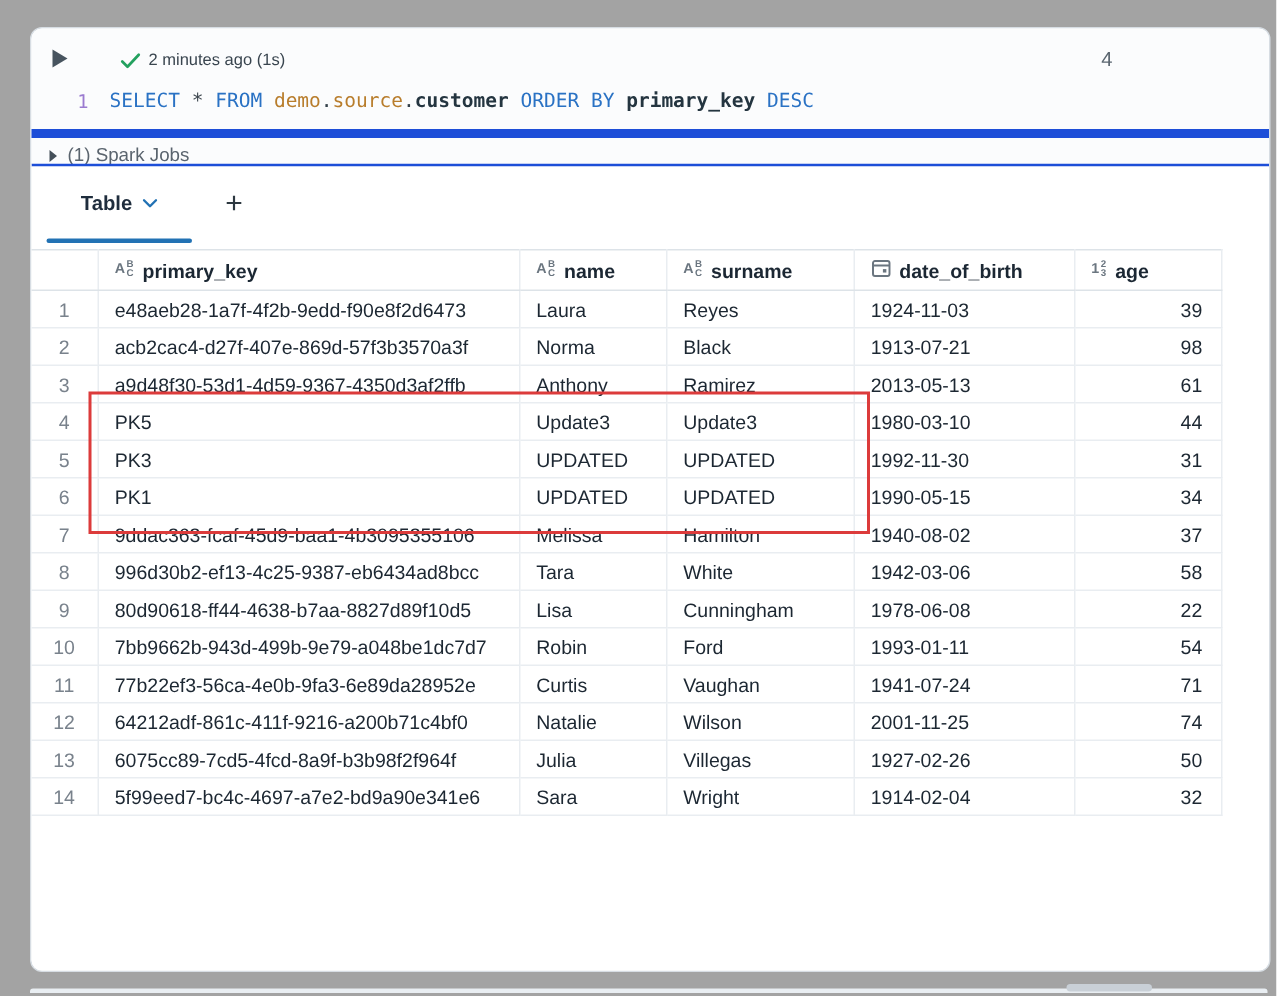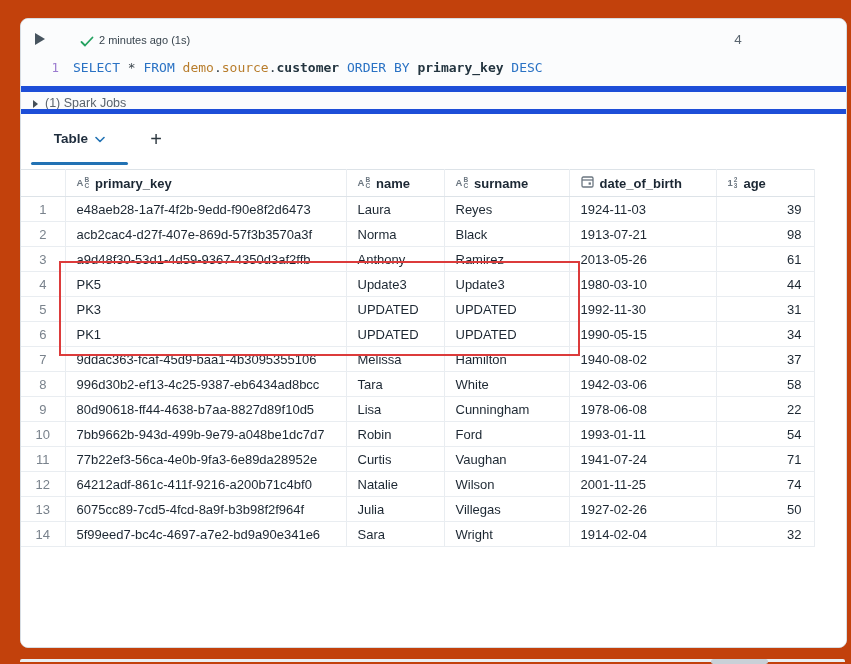--- a/index.html
+++ b/index.html
@@ -1,16 +1,16 @@
 <!DOCTYPE html>
 <html><head>
 <meta charset="utf-8">
 <style>
   html,body{margin:0;padding:0;background:#ffffff;}
-  .page{position:relative;width:851px;height:664px;background:#c2410c;overflow:hidden;
+  .page{position:relative;width:851px;height:664px;background:#a3a3a3;overflow:hidden;
         font-family:"Liberation Sans", sans-serif;-webkit-font-smoothing:antialiased;}
 
   
   .card{position:absolute;left:20px;top:18px;width:825px;height:628px;background:#ffffff;
         border:1px solid #d7dde3;border-radius:8px;}
   .cell-top{position:absolute;left:0;top:0;right:0;height:90px;background:#fbfcfd;border-radius:7px 7px 0 0;}
 
   
   .play-btn{position:absolute;left:14px;top:14px;width:0;height:0;cursor:pointer;
             border-left:10px solid #47545f;border-top:6px solid transparent;border-bottom:6px solid transparent;}
@@ -30,21 +30,21 @@
   .tok-plain{color:#33404a;}
   .tok-operator{color:#3d474f;}
 
   
   .spark-row{position:absolute;left:0;top:67px;right:0;height:23px;border-top:6px solid #1d4ed8;cursor:pointer;}
   .spark-tri{position:absolute;left:12px;top:8px;width:0;height:0;
              border-left:5px solid #444f59;border-top:4px solid transparent;border-bottom:4px solid transparent;}
   .spark-label{position:absolute;left:24px;top:0;font-size:12.5px;color:#5a646e;line-height:23px;}
 
   
-  .results{position:absolute;left:0;top:90px;right:0;bottom:0;background:#ffffff;border-top:5px solid #1d4ed8;border-radius:0 0 7px 7px;}
+  .results{position:absolute;left:0;top:90px;right:0;bottom:0;background:#ffffff;border-top:2px solid #1d4ed8;border-radius:0 0 7px 7px;}
   .tab{position:absolute;left:10px;top:0;width:97px;height:48px;display:flex;align-items:center;justify-content:center;gap:7px;cursor:pointer;}
   .tab-label{font-size:13.5px;font-weight:700;color:#1f2d3d;}
   .tab-indicator{position:absolute;left:10px;top:48px;width:97px;height:3px;background:#2272b4;border-radius:2px;}
   .add-tab{position:absolute;left:120px;top:10px;width:30px;height:30px;display:flex;align-items:center;justify-content:center;
            font-size:20px;font-weight:300;color:#2d3840;cursor:pointer;}
 
   
   .table-wrap{position:absolute;left:0;top:55px;}
   table.grid{border-collapse:collapse;table-layout:fixed;width:793px;font-size:13px;color:#1c2732;}
   table.grid th{height:26px;border-top:1px solid #dde3e8;border-bottom:1px solid #dde3e8;border-right:1px solid #e9edf1;
@@ -200,21 +200,21 @@
                 <td class="name">Norma</td>
                 <td class="surname">Black</td>
                 <td class="dob">1913-07-21</td>
                 <td class="age">98</td>
               </tr>
               <tr>
                 <td class="rownum">3</td>
                 <td class="pk">a9d48f30-53d1-4d59-9367-4350d3af2ffb</td>
                 <td class="name">Anthony</td>
                 <td class="surname">Ramirez</td>
-                <td class="dob">2013-05-26</td>
+                <td class="dob">2013-05-13</td>
                 <td class="age">61</td>
               </tr>
               <tr>
                 <td class="rownum">4</td>
                 <td class="pk">PK5</td>
                 <td class="name">Update3</td>
                 <td class="surname">Update3</td>
                 <td class="dob">1980-03-10</td>
                 <td class="age">44</td>
               </tr>

